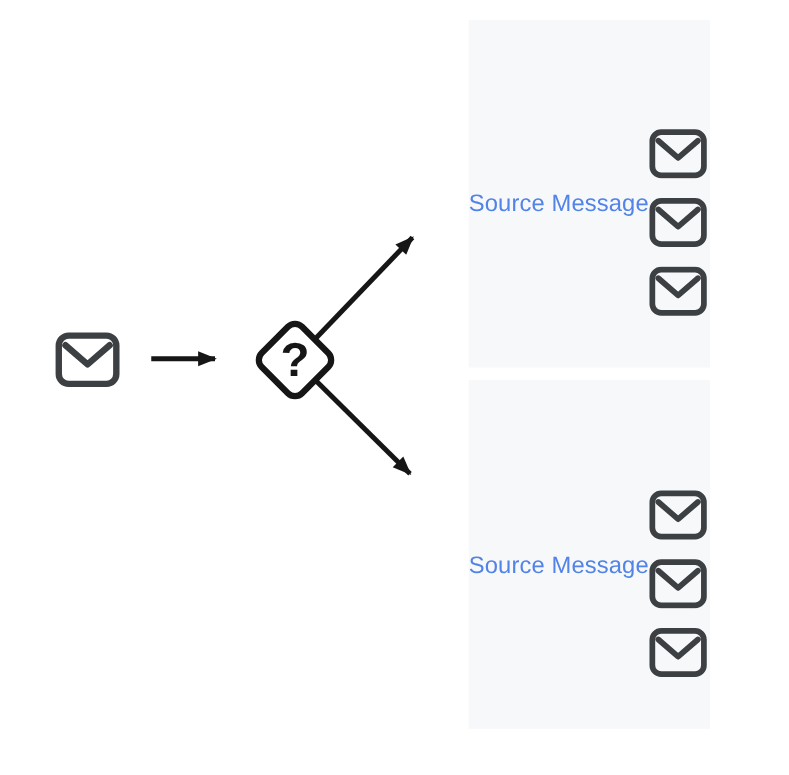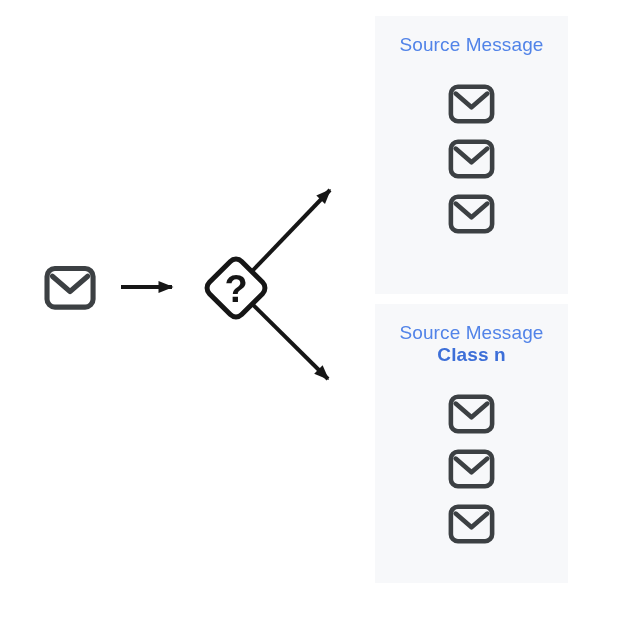--- a/index.html
+++ b/index.html
@@ -21,21 +21,21 @@
   .flow{
     position:absolute;left:0;top:0;
     width:375px;height:620px;
   }
   .panel{
     position:absolute;
     left:375px;
     width:193px;
     background:var(--panel_bg);
     display:flex;
-    flex-direction:column;
+    flex-direction:row;
     align-items:center;
     padding-top:18px;
   }
   .panel-1{top:16px;height:278px;}
   .panel-n{top:304px;height:279px;}
   .panel-title{
     text-align:center;
     font-size:19px;
     line-height:22px;
     color:var(--title_blue);
@@ -104,21 +104,20 @@
         </svg>
         <svg viewBox="0 0 56 48" class="envelope">
           <use href="#envelope-shape"></use>
         </svg>
       </div>
   </section>
 
   <section class="panel panel-n">
     <div class="panel-title">
       <div class="line1">Source Message</div>
-      <div class="line2">Class n</div>
     </div>
     <div class="envelopes">
         <svg viewBox="0 0 56 48" class="envelope">
           <use href="#envelope-shape"></use>
         </svg>
         <svg viewBox="0 0 56 48" class="envelope">
           <use href="#envelope-shape"></use>
         </svg>
         <svg viewBox="0 0 56 48" class="envelope">
           <use href="#envelope-shape"></use>

